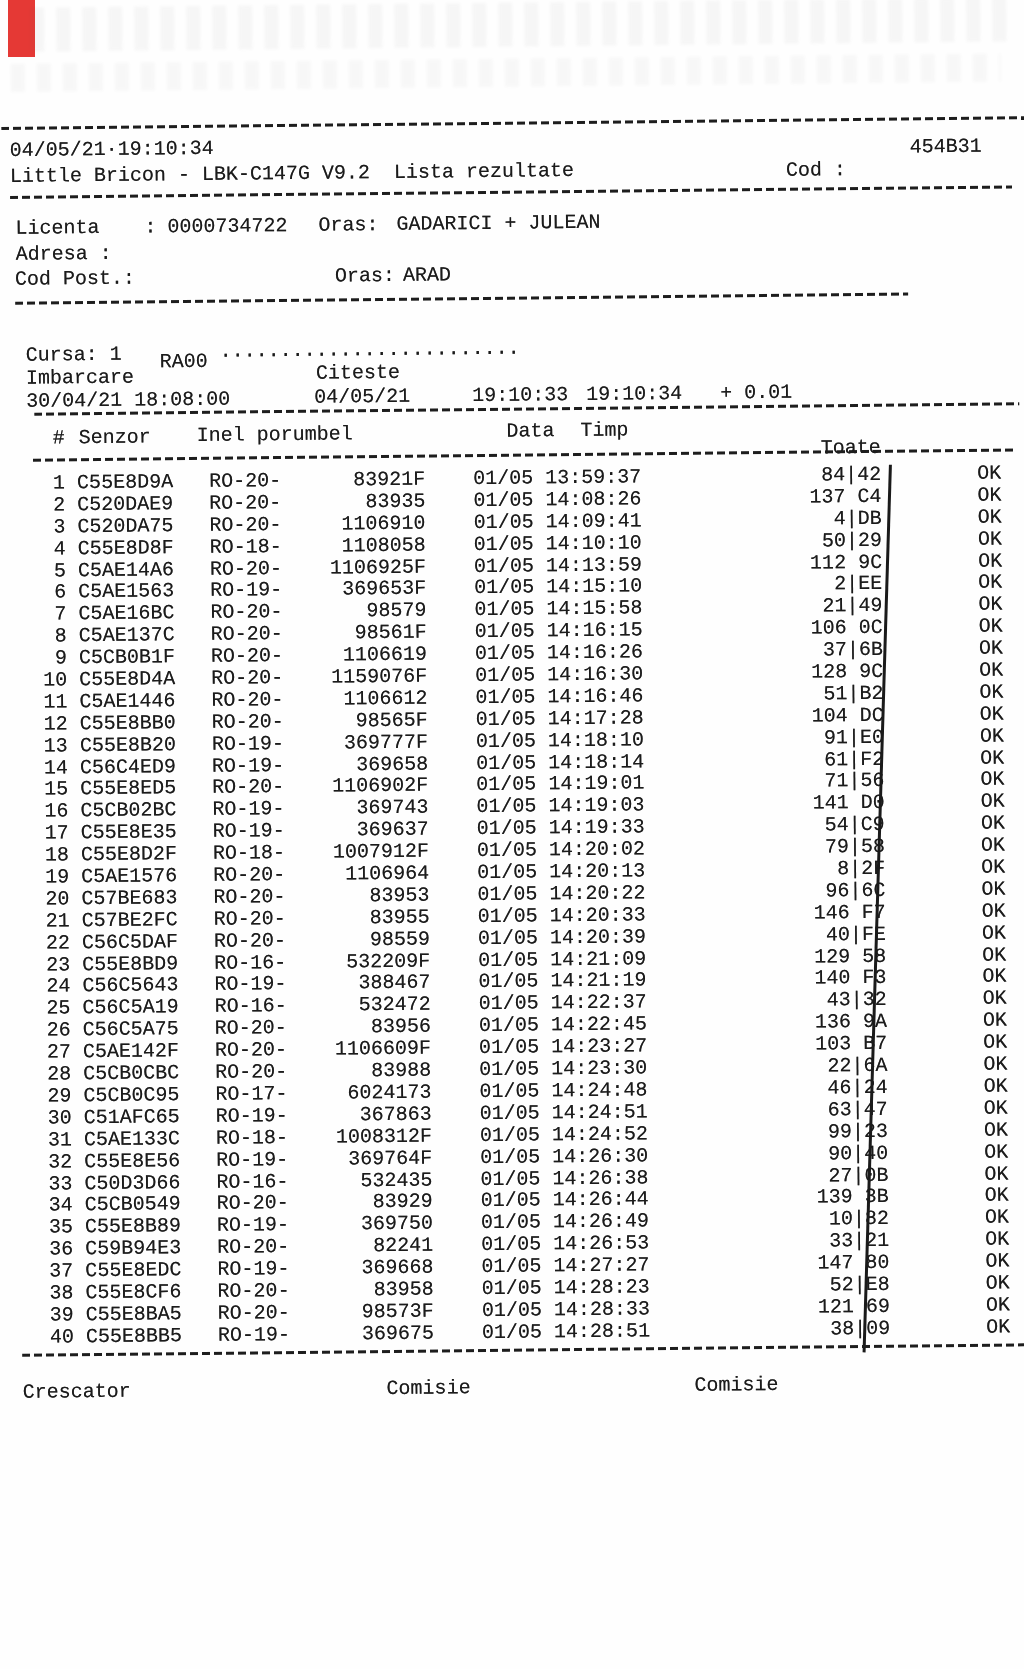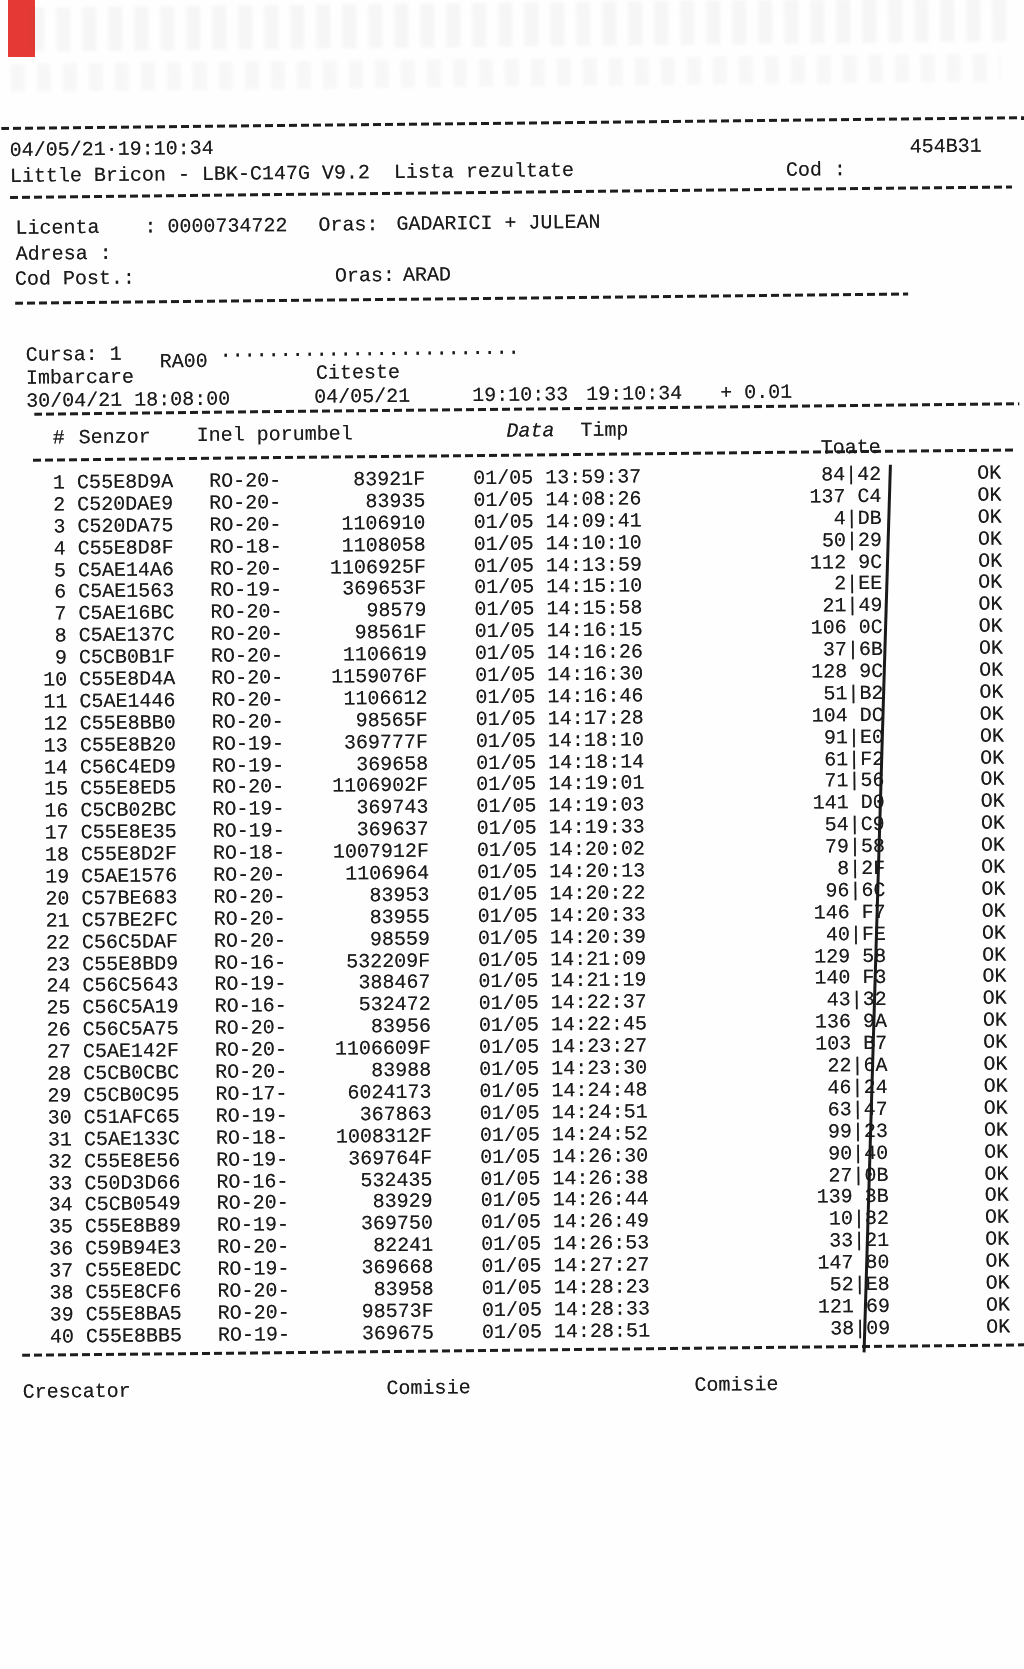--- a/index.html
+++ b/index.html
@@ -79,21 +79,21 @@
   <div class="mono" style="left:310px;top:390px;">04/05/21</div>
   <div class="mono" style="left:468px;top:390px;">19:10:33</div>
   <div class="mono" style="left:582px;top:390px;">19:10:34</div>
   <div class="mono" style="left:700px;top:390px;margin-left:16px;">+ 0.01</div>
 
   <div class="divider" style="left:30px;top:413px;width:985px;"></div>
 
   <div class="mono" style="left:48px;top:428px;">#</div>
   <div class="mono" style="left:74px;top:428px;">Senzor</div>
   <div class="mono" style="left:192px;top:427px;">Inel porumbel</div>
-  <div class="mono" style="left:502px;top:426px;font-style:italic;">Data</div>
+  <div class="mono" style="left:502px;top:426px;">Data</div>
   <div class="mono" style="left:576px;top:426px;">Timp</div>
   <div class="mono" style="left:816px;top:424px;margin-top:22px;">Toate</div>
 
   <div class="divider" style="left:28px;top:459px;width:984px;"></div>
 
   <div id="rows">
       <div class="trow"> 1 C55E8D9A   RO-20-      83921F    01/05 13:59:37               84|42        OK</div>
       <div class="trow"> 2 C520DAE9   RO-20-       83935    01/05 14:08:26              137 C4        OK</div>
       <div class="trow"> 3 C520DA75   RO-20-     1106910    01/05 14:09:41                4|DB        OK</div>
       <div class="trow"> 4 C55E8D8F   RO-18-     1108058    01/05 14:10:10               50|29        OK</div>

